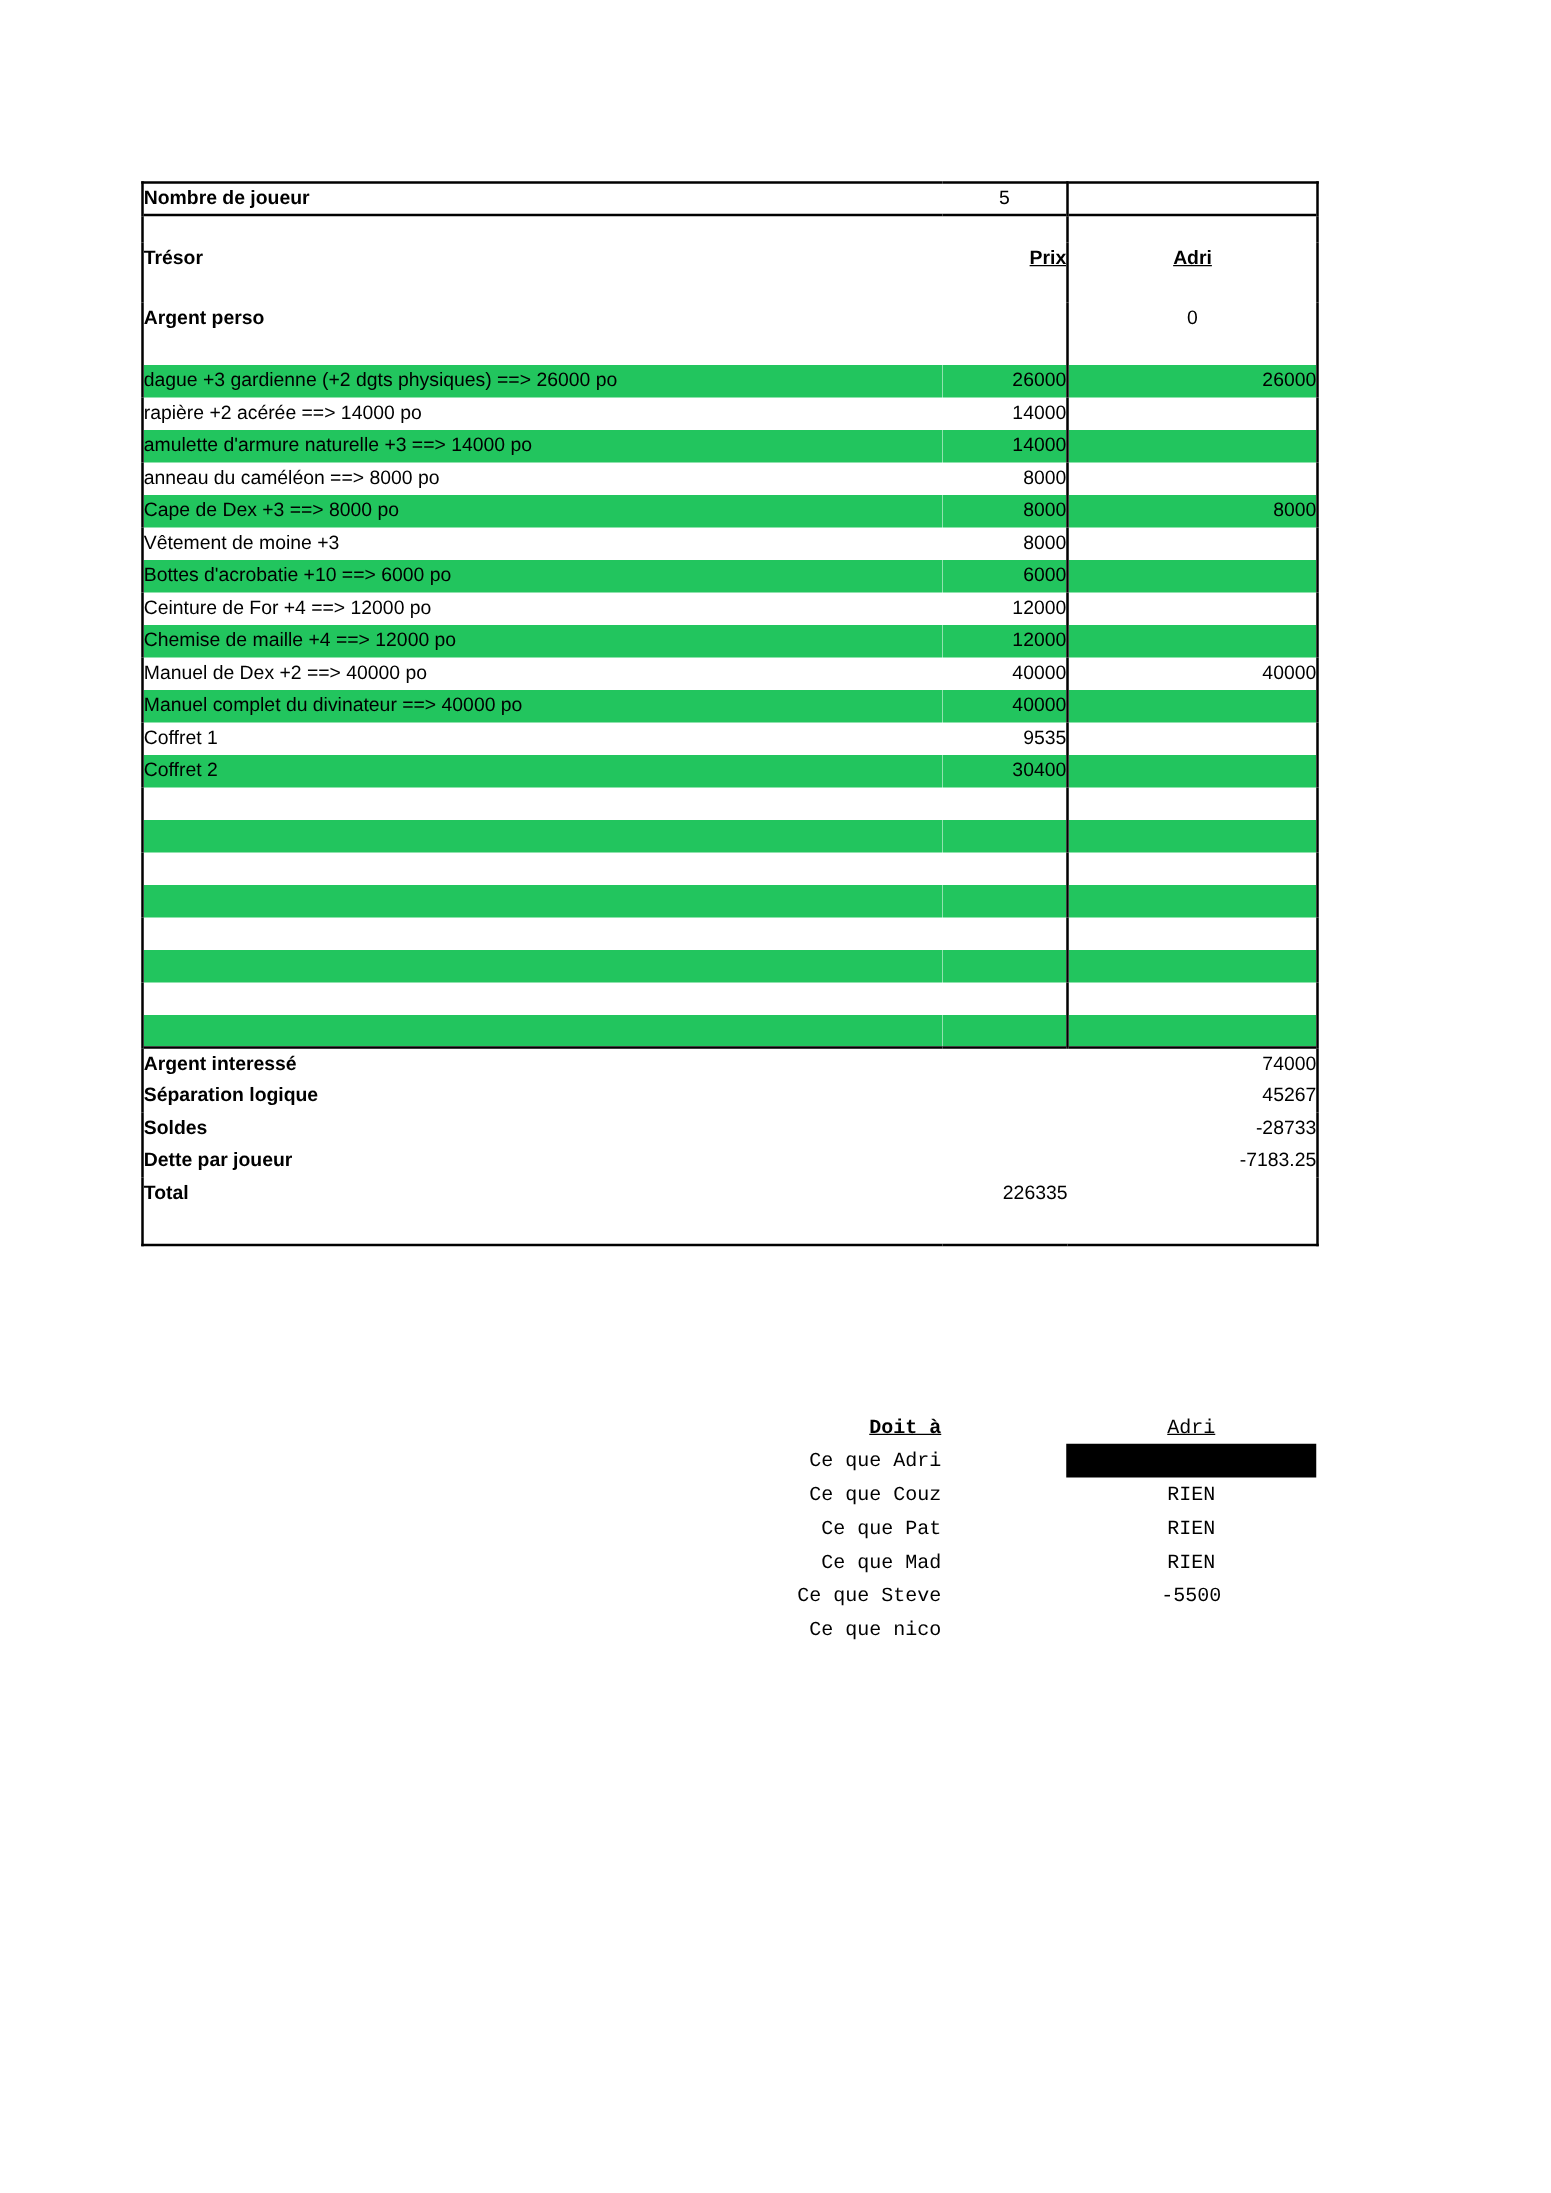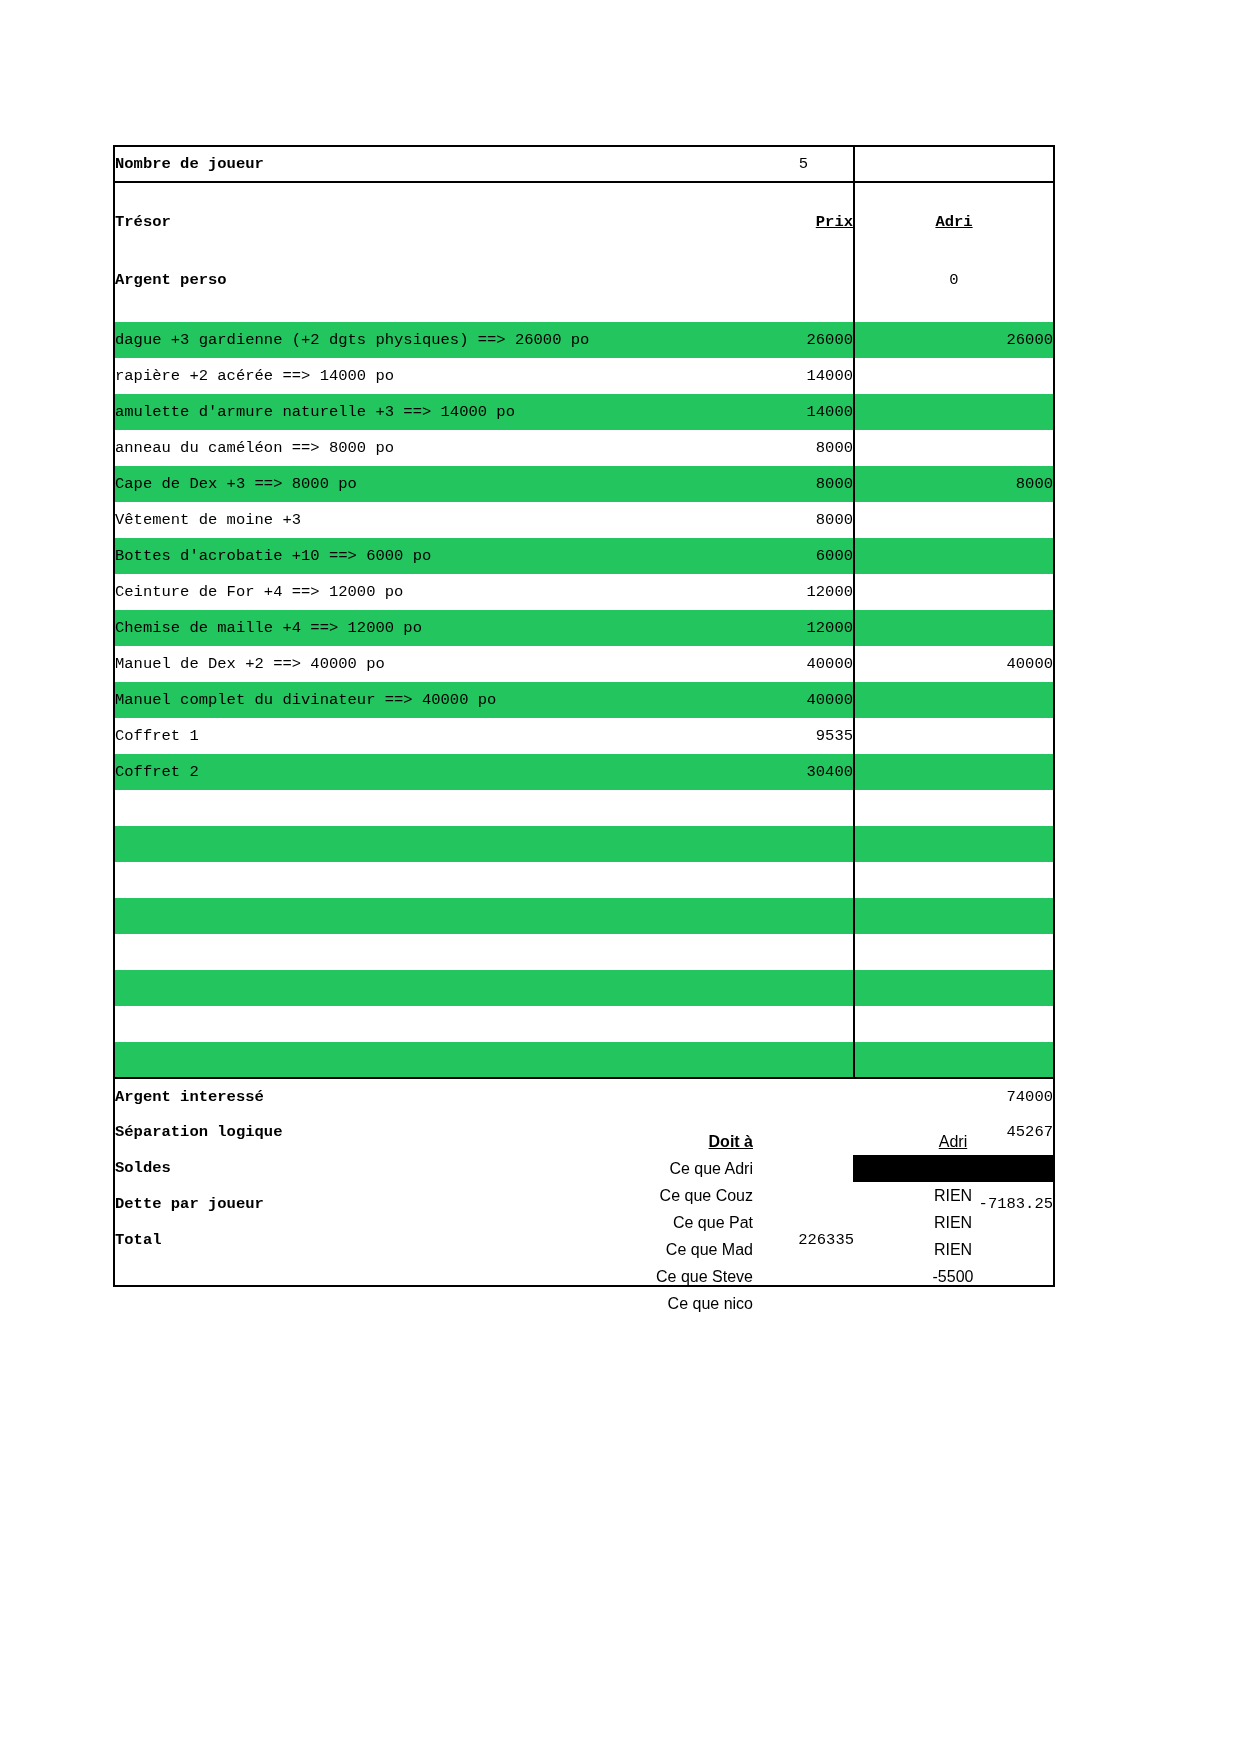--- a/index.html
+++ b/index.html
@@ -35,21 +35,21 @@
     vertical-align: middle;
     white-space: nowrap;
     overflow: hidden;
   }
 
   
   col.c-label { width: 640px; }
   col.c-prix  { width: 100px; }
   col.c-adri  { width: 200px; }
 
-  .row-h { height: 36px; font-family: Liberation Mono, monospace; }
+  .row-h { height: 26px; }
 
   
   .bd-top    { border-top: 2.5px solid #000; }
   .bd-bottom { border-bottom: 2.5px solid #000; }
   .bd-left   { border-left: 2.5px solid #000; }
   .bd-right  { border-right: 2.5px solid #000; }
   .bd-mid    { border-right: 2.5px solid #000; }
 
   .shaded { background: #22c55e; }
   .bold   { font-weight: bold; }
@@ -61,20 +61,21 @@
 
   .cell-pad-r { padding-right: 6px; }
 
   
   .doit {
     position: absolute;
     left: 113px;
     top: 1128px;
     width: 940px;
     font-size: 16px;
+    font-family: Liberation Mono, monospace;
   }
   table.doit-tbl {
     border-collapse: collapse;
     table-layout: fixed;
     width: 940px;
   }
   table.doit-tbl td {
     padding: 0;
     height: 27px;
     white-space: nowrap;

